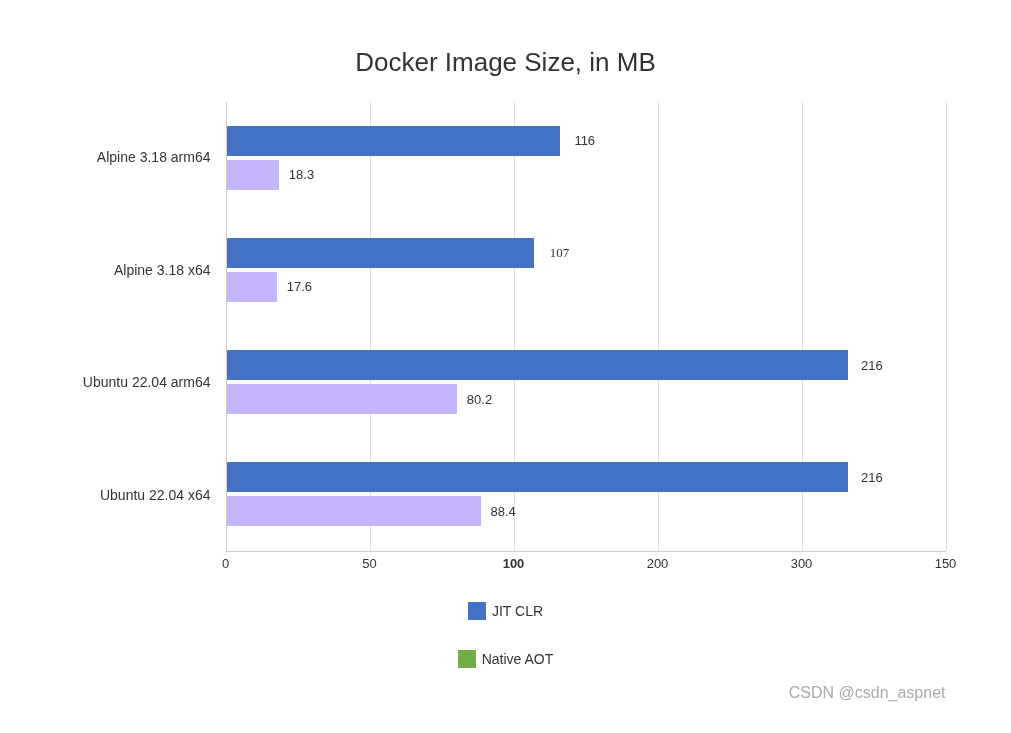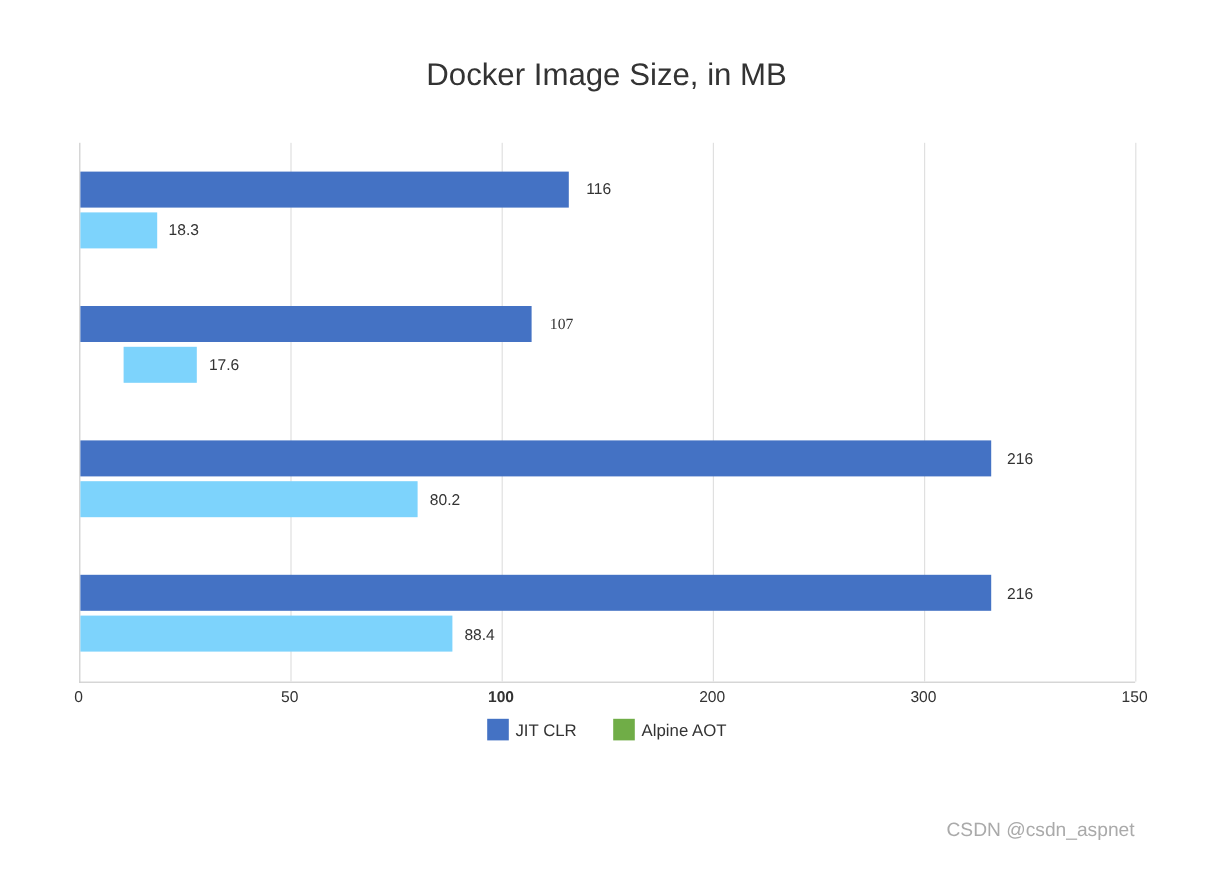--- a/index.html
+++ b/index.html
@@ -17,21 +17,21 @@
       height: 700px;
       background: #fff;
       position: relative;
       padding: 30px 40px 80px 40px;
     }
     .chart-title {
       text-align: center;
       font-size: 26px;
       font-weight: 400;
       color: #333;
-      margin-bottom: 41px;
+      margin-bottom: 24px;
     }
     .chart-area {
       display: flex;
       flex-direction: row;
       width: 100%;
       height: 480px;
     }
     .y-labels {
       display: flex;
       flex-direction: column;
@@ -82,21 +82,21 @@
     .bar {
       height: 100%;
       display: flex;
       align-items: center;
       position: relative;
     }
     .bar-jit {
       background: #4472C4;
     }
     .bar-aot {
-      background: #7dd3fc;
+      background: #c4b5fd;
     }
     .bar-label {
       position: absolute;
       right: -35px;
       font-size: 13px;
       color: #333;
       white-space: nowrap;
     }
     .x-axis {
       height: 30px;
@@ -109,21 +109,22 @@
       position: absolute;
       font-size: 13px;
       color: #333;
       transform: translateX(-50%);
     }
     .legend {
       display: flex;
       justify-content: center;
       align-items: center;
       gap: 30px;
-      margin-top: 0;
+      margin-top: 20px;
+      flex-direction: column;
     }
     .legend-item {
       display: flex;
       align-items: center;
       gap: 6px;
       font-size: 14px;
       color: #333;
     }
     .legend-color {
       width: 18px;
@@ -137,20 +138,27 @@
       color: #aaa;
     }
   </style>
 </head>
 <body>
 
 <div class="chart-container">
   <div class="chart-title">Docker Image Size, in MB</div>
 
   <div class="chart-area">
+    <div class="y-labels">
+
+    <div class="y-label">Alpine 3.18 arm64</div>
+        <div class="y-label">Alpine 3.18 x64</div>
+        <div class="y-label">Ubuntu 22.04 arm64</div>
+        <div class="y-label">Ubuntu 22.04 x64</div>
+      </div>
     <div class="bars-and-xaxis">
       <div class="bars-area">
 
       <div class="grid-line" style="left: 20%;"></div>
           <div class="grid-line" style="left: 40%;"></div>
           <div class="grid-line" style="left: 60%;"></div>
           <div class="grid-line" style="left: 80%;"></div>
           <div class="grid-line" style="left: 100%;"></div>
           <div class="bar-group" style="top: 0%; height: 25%; padding-top: 6px; padding-bottom: 6px;">
             <div class="bar-row">
@@ -164,21 +172,21 @@
               </div>
             </div>
           </div>
           <div class="bar-group" style="top: 25%; height: 25%; padding-top: 6px; padding-bottom: 6px;">
             <div class="bar-row">
               <div class="bar bar-jit" style="width: 42.8%; position: relative; font-family: Liberation Serif, serif;">
                 <span class="bar-label">107</span>
               </div>
             </div>
             <div class="bar-row">
-              <div class="bar bar-aot" style="width: 7.04%; position: relative; margin-left: 36px;">
+              <div class="bar bar-aot" style="width: 7.04%; position: relative;">
                 <span class="bar-label">17.6</span>
               </div>
             </div>
           </div>
           <div class="bar-group" style="top: 50%; height: 25%; padding-top: 6px; padding-bottom: 6px;">
             <div class="bar-row">
               <div class="bar bar-jit" style="width: 86.4%; position: relative;">
                 <span class="bar-label">216</span>
               </div>
             </div>
@@ -213,18 +221,18 @@
     </div>
   </div>
 
   <div class="legend">
     <div class="legend-item">
       <div class="legend-color" style="background:#4472C4;"></div>
       <span>JIT CLR</span>
     </div>
     <div class="legend-item">
       <div class="legend-color" style="background:#70AD47;"></div>
-      <span>Alpine AOT</span>
+      <span>Native AOT</span>
     </div>
   </div>
 
   <div class="watermark">CSDN @csdn_aspnet</div>
 </div>
 
 </body></html>

